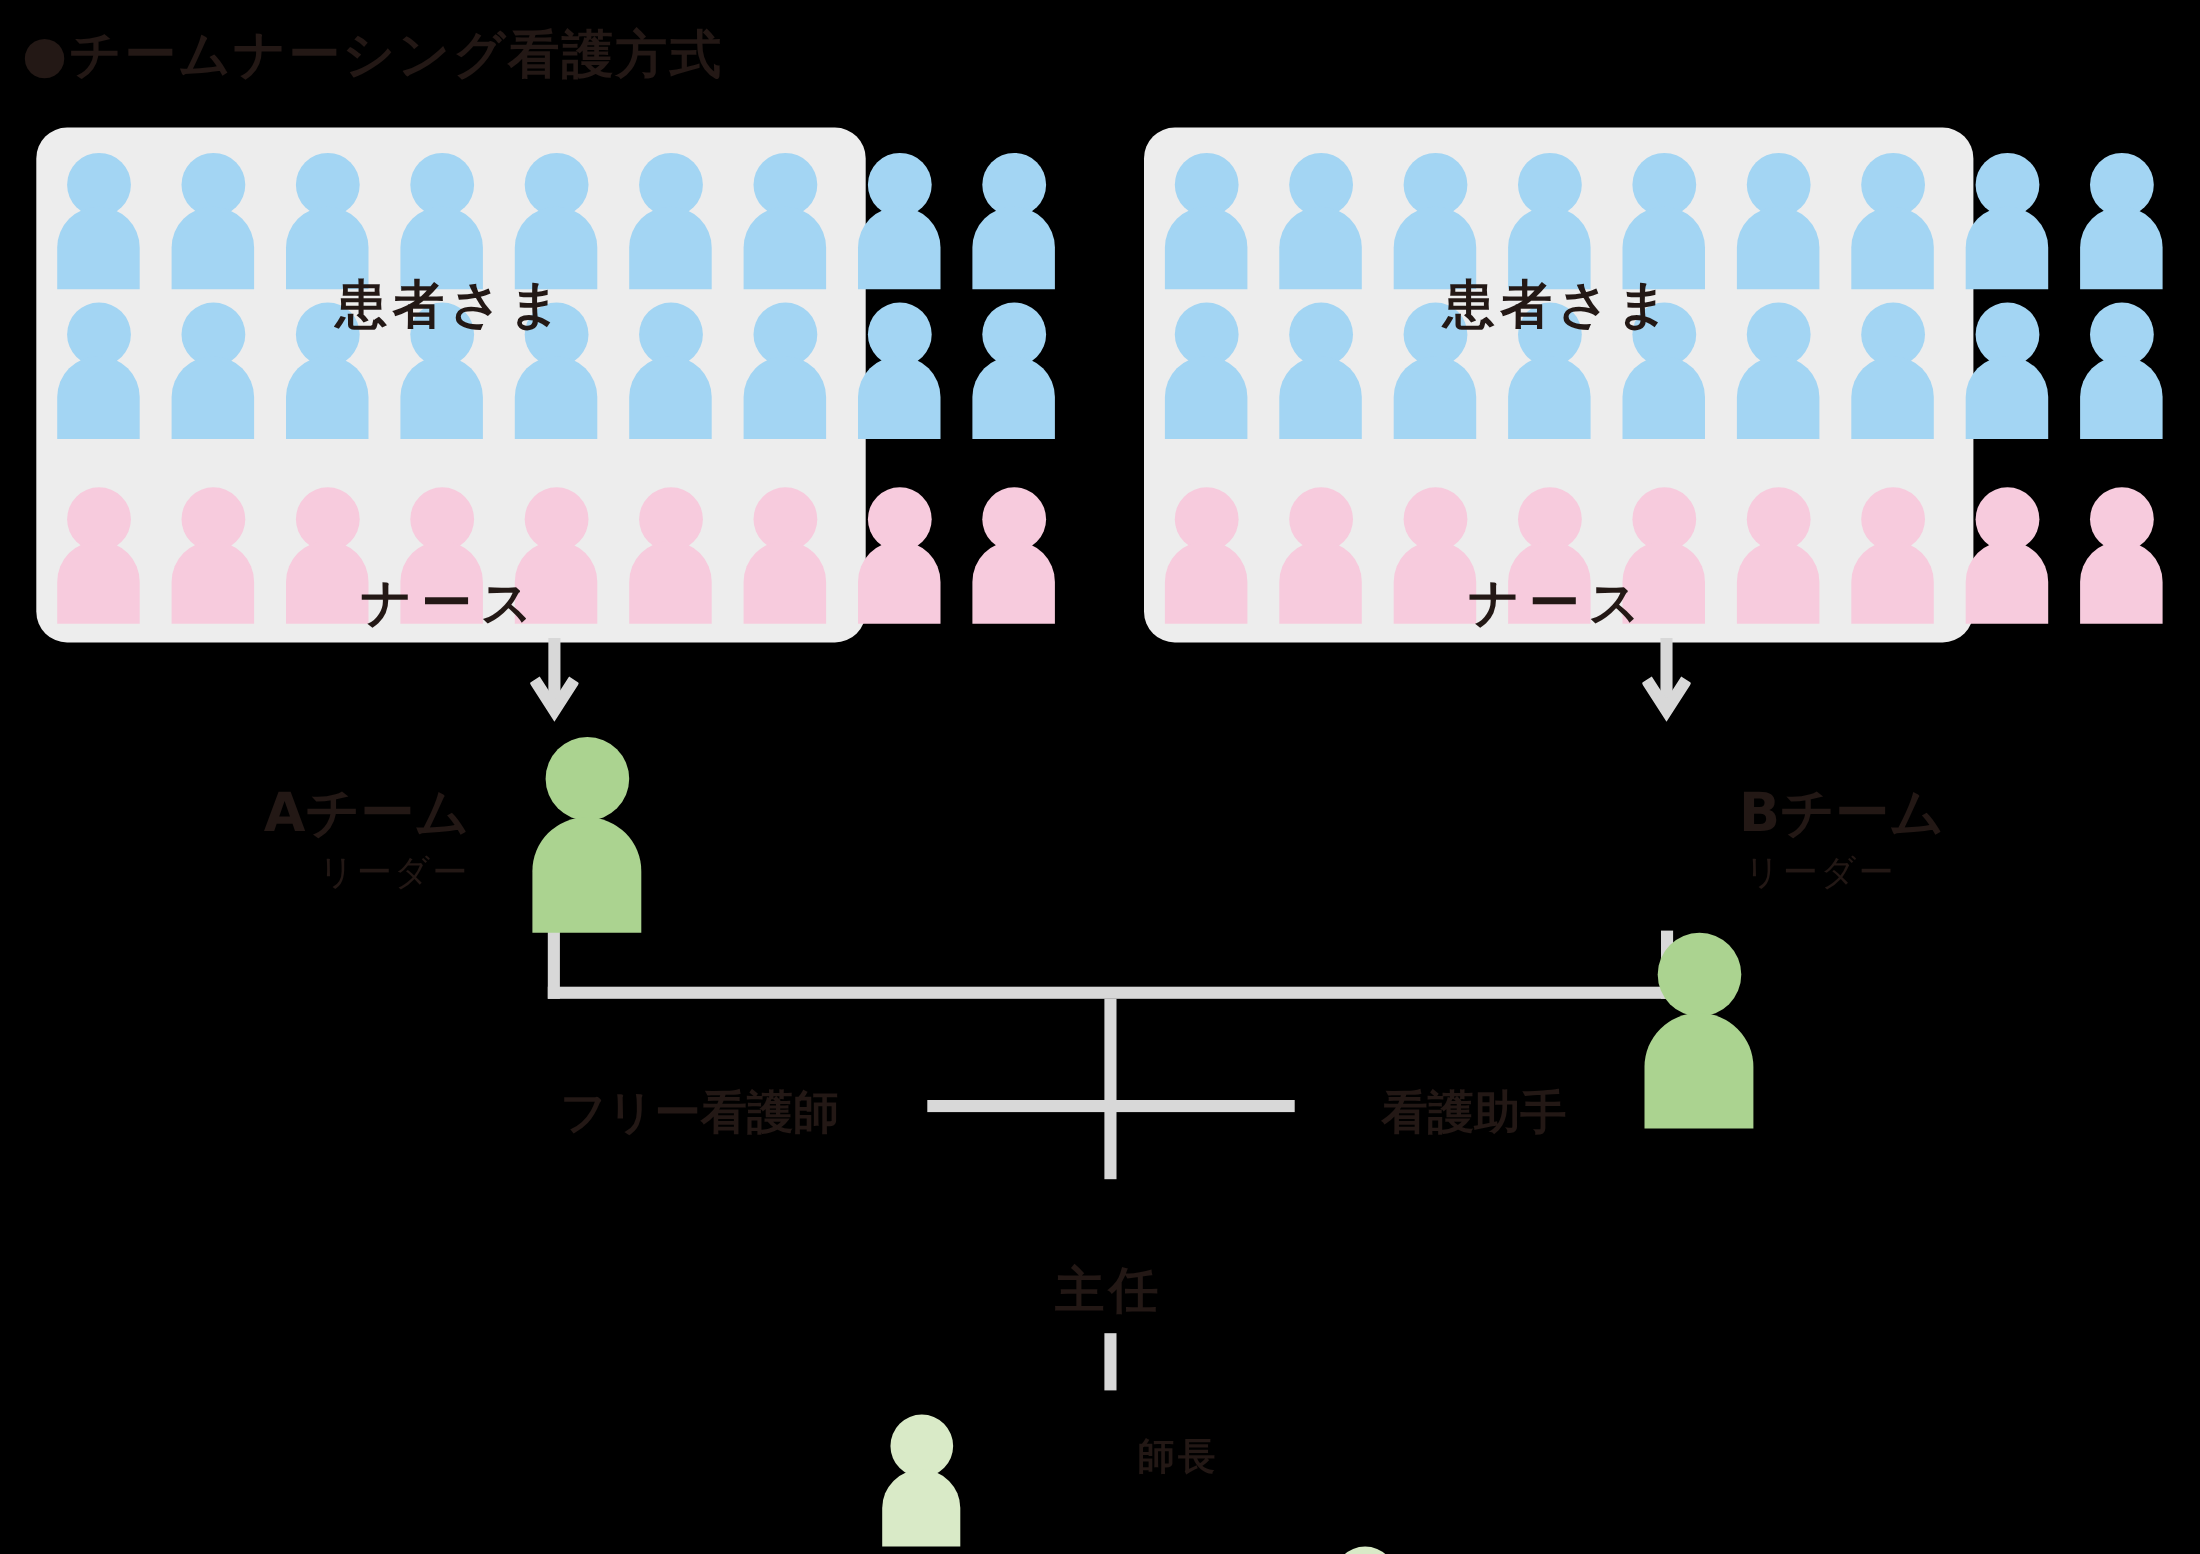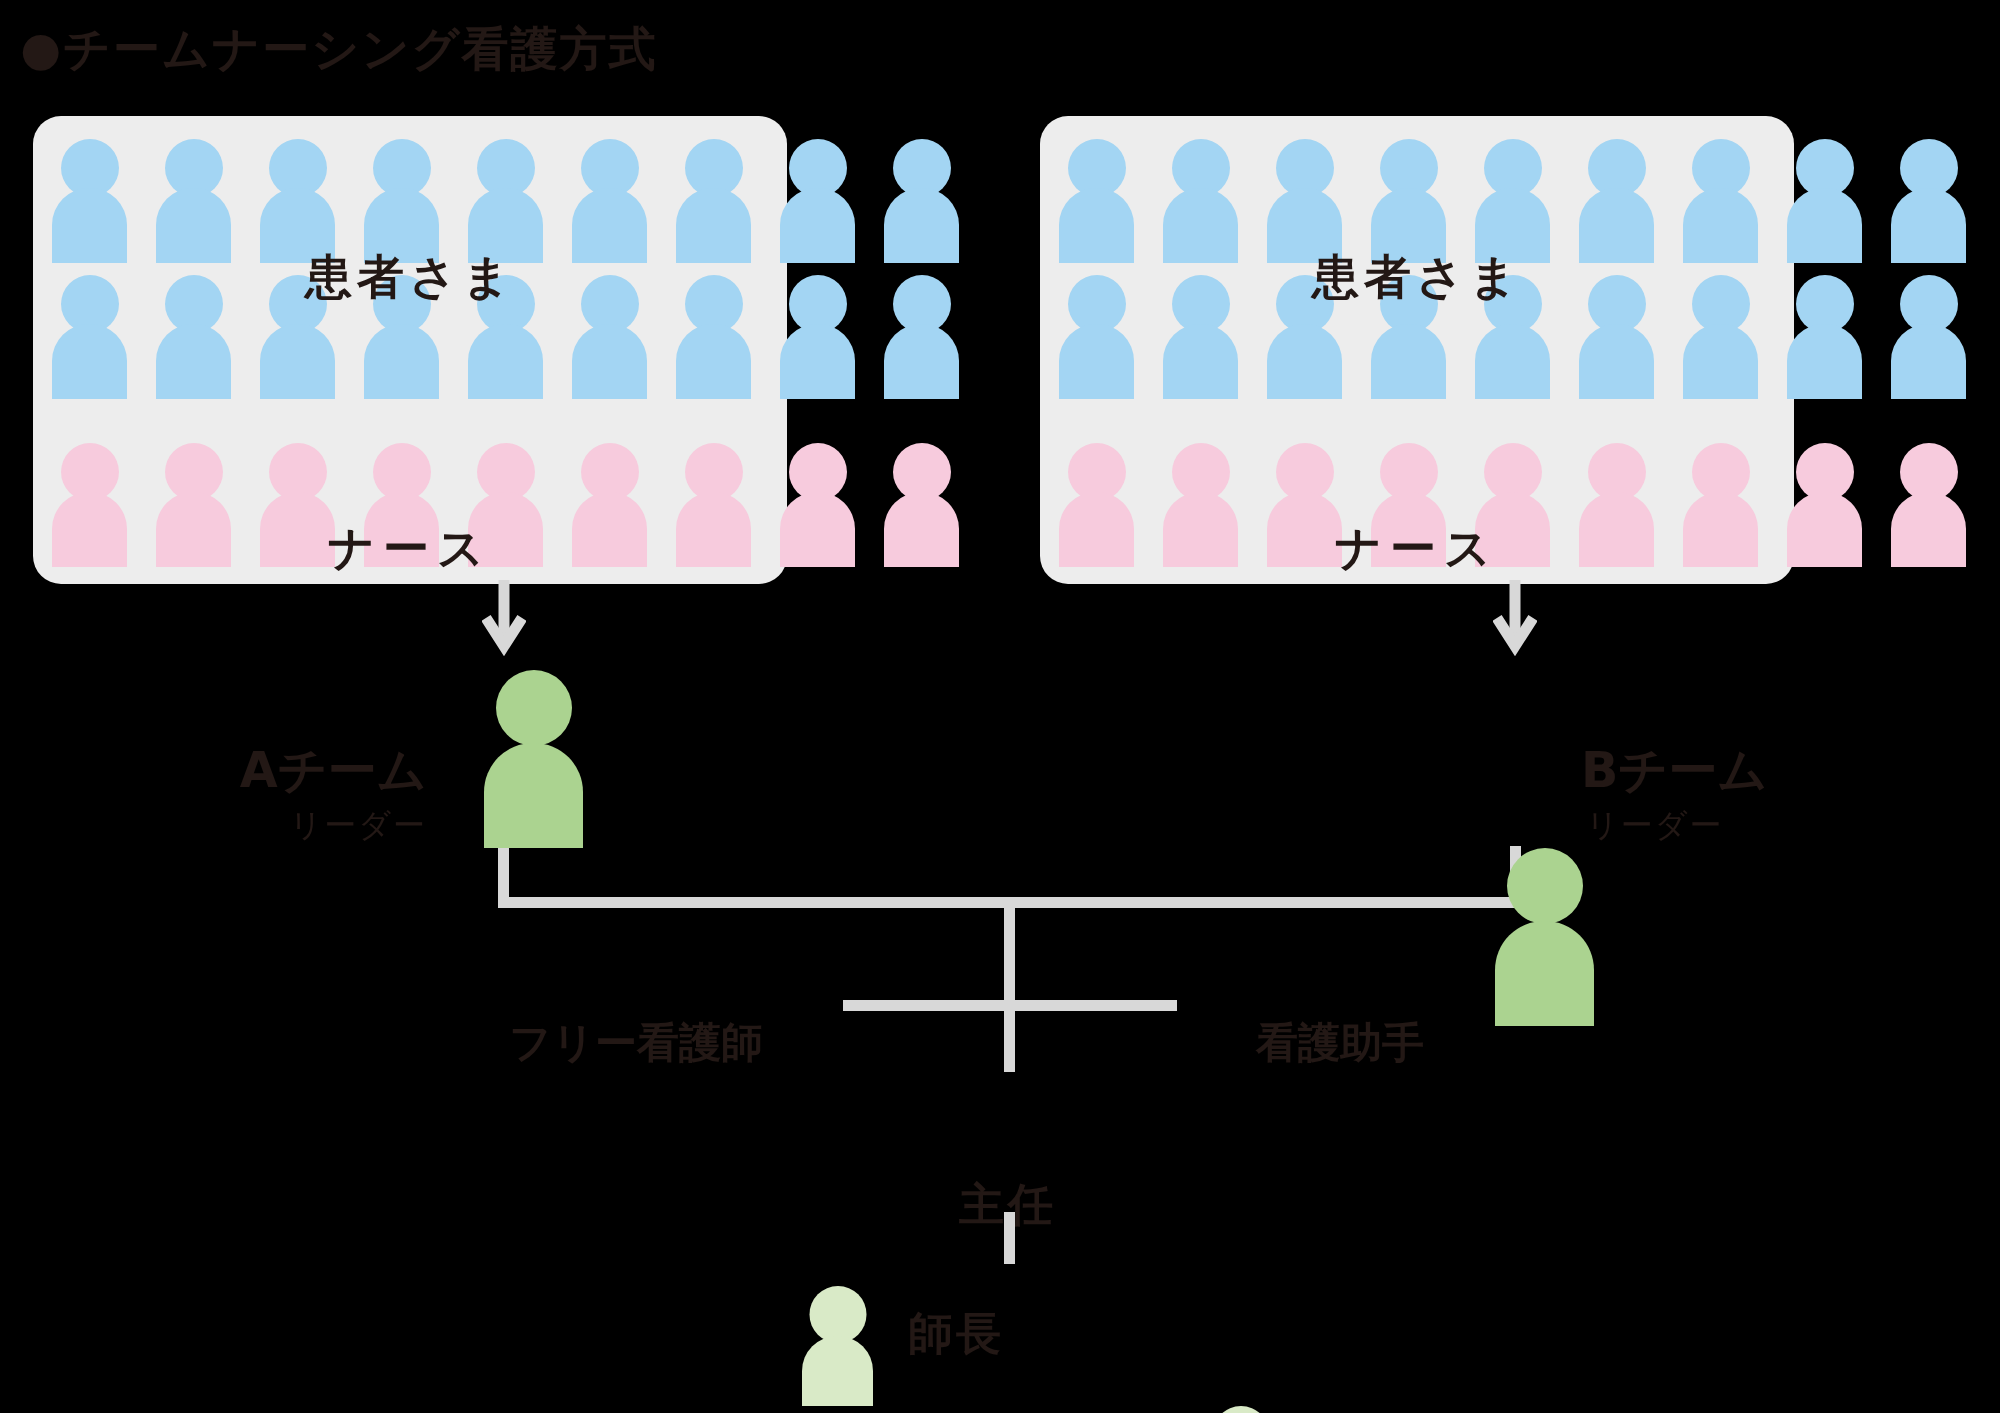--- a/index.html
+++ b/index.html
@@ -40,27 +40,27 @@
   .p-staff{width:71px;height:120px;}
   .p-staff .head{width:57px;height:57px;}
   .p-staff .body{top:50px;border-radius:35px 35px 0 0;}
   .box-label{
     left:0;width:100%;text-align:center;font-weight:700;color:var(--text_dark);
     white-space:nowrap;
   }
   .label-patients{top:130px;font-size:47px;letter-spacing:5px;}
   .label-nurses{top:402px;font-size:46px;letter-spacing:8px;}
   .connector{background:var(--connector_gray,#d8d8d8);}
-  .diagram-label{font-weight:700;color:var(--text_dark);white-space:nowrap;margin-top:32px;}
+  .diagram-label{font-weight:700;color:var(--text_dark);white-space:nowrap;}
   .team-name{font-size:49px;top:706px;}
   .team-role{font-size:32px;top:772px;font-weight:500;letter-spacing:2px;}
   .align-r{text-align:right;}
   .staff-label{font-size:42px;top:983px;}
   .chief-label{left:908px;width:200px;text-align:center;font-size:45px;top:1143px;letter-spacing:4px;}
-  .head-nurse-label{left:908px;width:200px;text-align:left;font-size:45px;top:1272px;letter-spacing:3px;}
+  .head-nurse-label{left:908px;width:200px;text-align:right;font-size:34px;top:1301px;letter-spacing:3px;}
   .arrow-svg line,.arrow-svg polyline{stroke:var(--connector_gray,#d8d8d8);}
 </style>
 </head>
 <body>
 
 <div id="canvas">
 
   <div class="abs page-title">●チームナーシング看護方式</div>
 
   <section class="abs team-box box-a">

